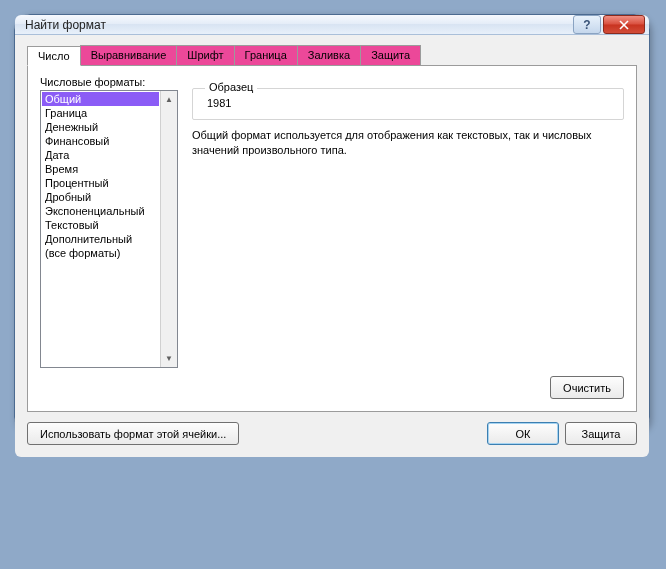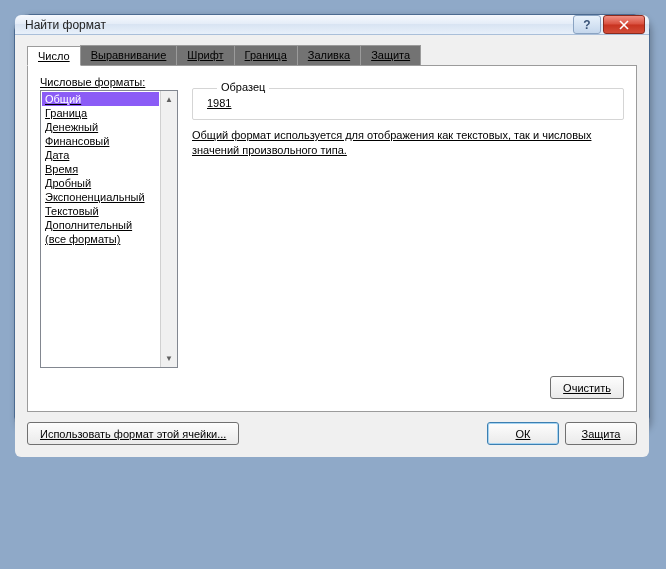--- a/index.html
+++ b/index.html
@@ -68,32 +68,31 @@
   }
   .tbtn.close svg { display: block; }
 
   .client {
     flex: 1;
     padding: 10px 12px 12px 12px;
     background: #f0f0f0;
     border-radius: 0 0 6px 6px;
     display: flex;
     flex-direction: column;
-    text-decoration: underline;
   }
   .tabstrip {
     display: flex;
     position: relative;
     z-index: 2;
   }
   .tab {
     padding: 3px 10px;
     border: 1px solid #9b9b9b;
     border-bottom: none;
-    background: #737373;
+    background: #ec4899;
     margin-right: -1px;
     font-size: 11px;
     cursor: default;
   }
   .tab.active {
     background: #fff;
     border-bottom: 1px solid #fff;
     position: relative;
     top: 1px;
   }
@@ -171,21 +170,21 @@
   .fieldset {
     border: 1px solid #d5d5d5;
     border-radius: 2px;
     padding: 8px 10px 10px 10px;
     position: relative;
     margin-bottom: 8px;
   }
   .legend {
     position: absolute;
     top: -8px;
-    left: 24px;
+    left: 12px;
     background: #fff;
     padding: 0 4px;
     font-size: 11px;
   }
   .sample-value {
     font-size: 11px;
     padding-left: 4px;
   }
   .desc {
     font-size: 11px;
@@ -256,20 +255,21 @@
         <div class="format-col">
           <div class="format-label">Числовые форматы:</div>
           <div class="listbox">
             <div class="listbox-inner">
               <div class="list-item selected">Общий</div>
               <div class="list-item">Граница</div>
               <div class="list-item">Денежный</div>
               <div class="list-item">Финансовый</div>
               <div class="list-item">Дата</div>
               <div class="list-item">Время</div>
+              <div class="list-item">Процентный</div>
               <div class="list-item">Дробный</div>
               <div class="list-item">Экспоненциальный</div>
               <div class="list-item">Текстовый</div>
               <div class="list-item">Дополнительный</div>
               <div class="list-item">(все форматы)</div>
             </div>
             <div class="scrollbar">
               <div class="sb-arrow">▲</div>
               <div class="sb-track"></div>
               <div class="sb-arrow">▼</div>

